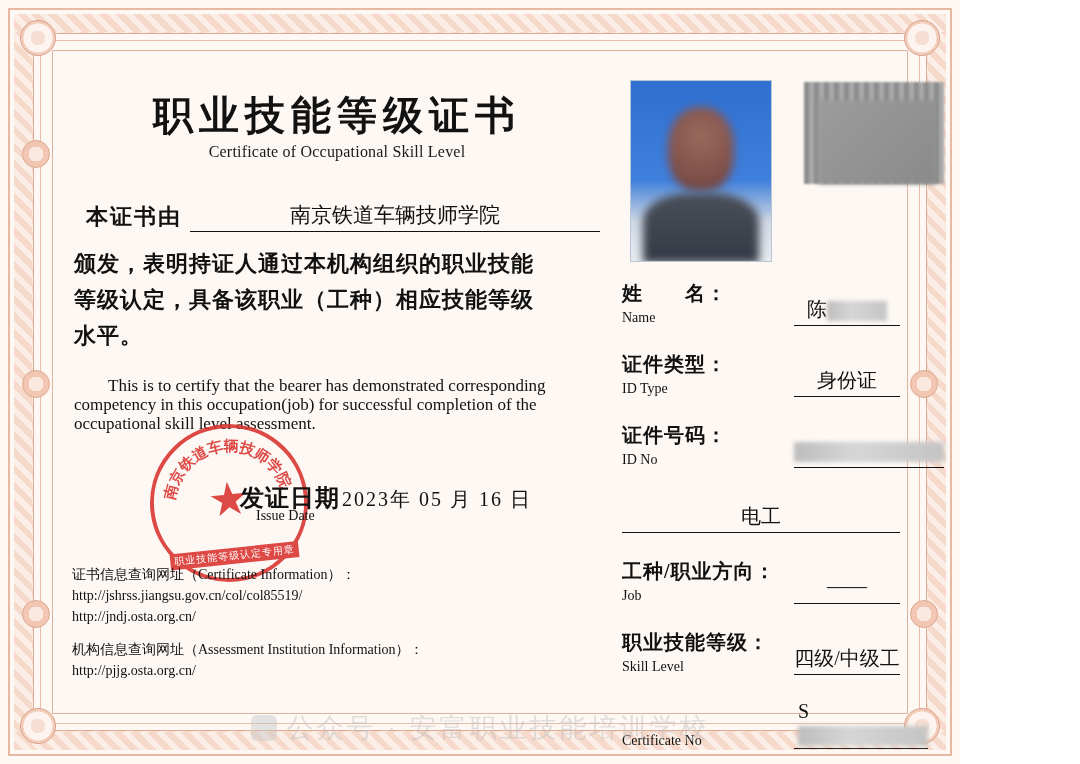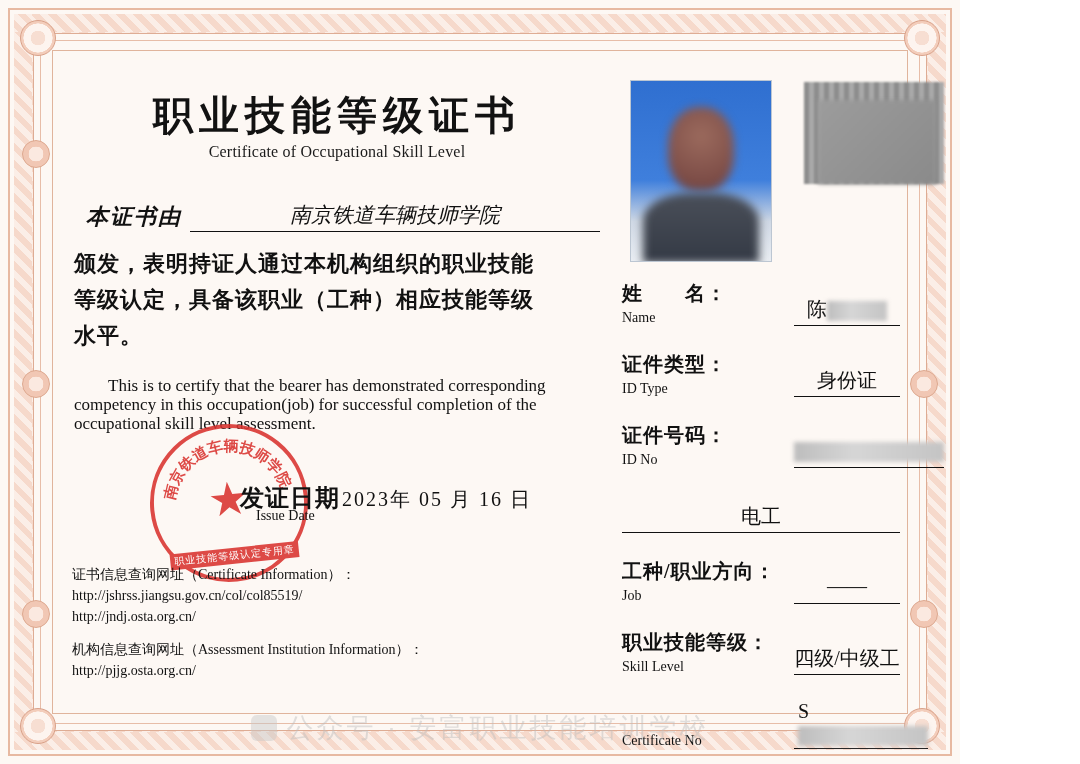--- a/index.html
+++ b/index.html
@@ -120,21 +120,20 @@
     text-align: center;
     margin-top: 0;
     letter-spacing: 0.2px;
   }
 
   .issuer-line {
     margin-top: 40px;
     display: flex;
     align-items: flex-end;
     padding-left: 12px;
-    font-style: italic;
   }
   .issuer-label {
     font-size: 22px;
     font-weight: bold;
     color: #111;
     letter-spacing: 2px;
     white-space: nowrap;
   }
   .issuer-value {
     flex: 1;

